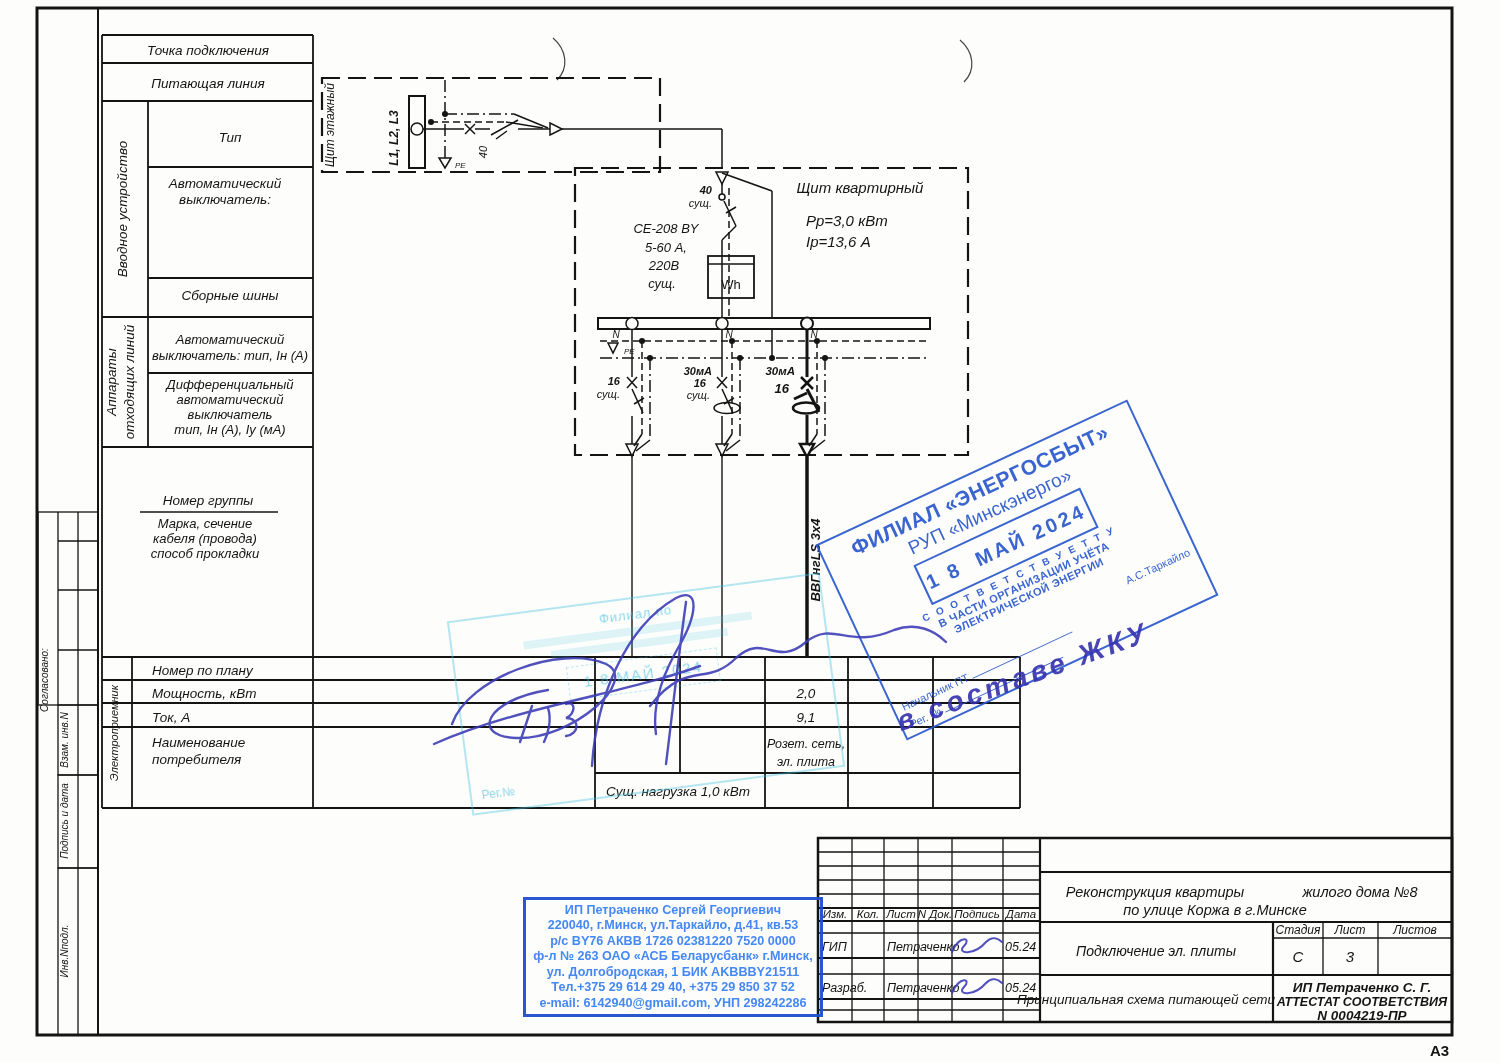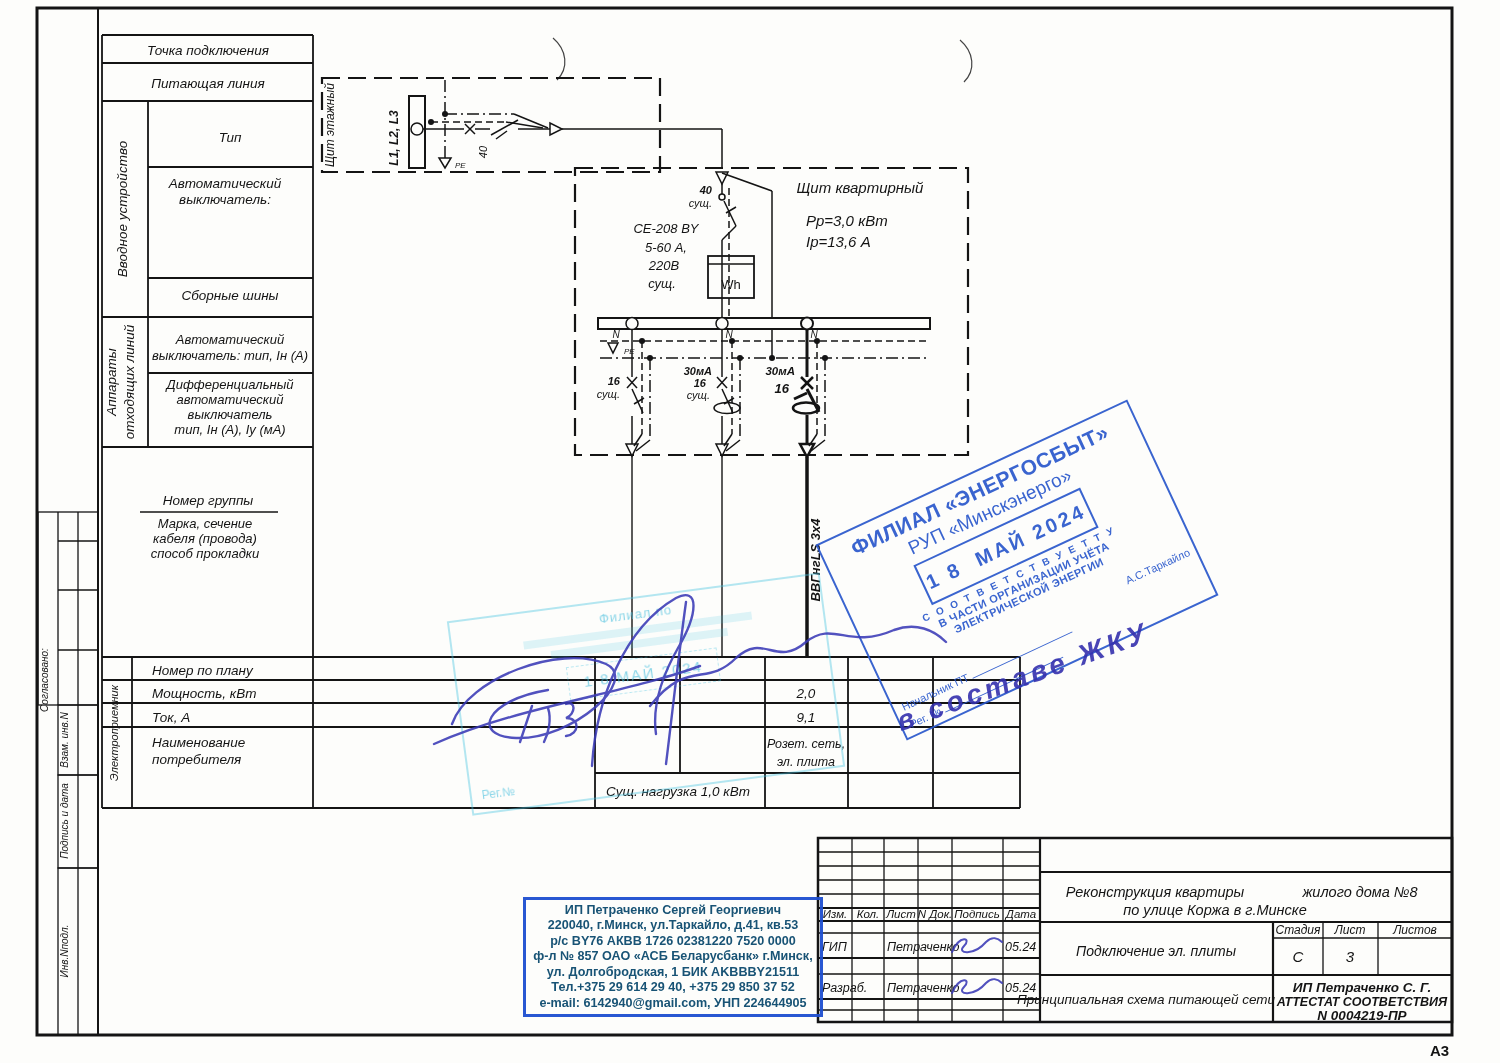--- a/index.html
+++ b/index.html
@@ -26,21 +26,21 @@
   .cstamp{position:absolute;left:458px;top:596px;width:372px;height:192px;
     border:2px solid rgba(70,195,225,.65);transform:rotate(-7.5deg);color:#45bedd;
     opacity:.62;text-align:center;filter:blur(.4px);}
   .cs-l1{margin-top:8px;font-size:13px;letter-spacing:1px;}
   .cs-bar{width:62%;height:8px;margin:5px auto;background:rgba(70,195,225,.28);}
   .cs-date{width:150px;height:32px;margin:10px auto 0 auto;border:1.5px dashed rgba(70,195,225,.6);
     line-height:32px;font-size:15px;letter-spacing:2px;}
   .cs-reg{position:absolute;left:10px;bottom:10px;font-size:12px;}
   
   .ipstamp{position:absolute;left:523px;top:897px;width:294px;height:114px;
-    border:3px solid #1e4fd0;color:#0c4a6e;text-align:center;opacity:.95;
+    border:3px solid #1e4fd0;color:#3b82f6;text-align:center;opacity:.95;
     display:flex;flex-direction:column;justify-content:center;}
   .ipstamp div{font-size:12.6px;font-weight:bold;line-height:15.4px;white-space:nowrap;}
   
   .hand{position:absolute;left:888px;top:652px;width:320px;transform:rotate(-20deg);
     color:#3531ae;font-size:28px;font-style:italic;font-weight:bold;letter-spacing:4px;
     white-space:pre;opacity:.9;}
 </style>
 </head>
 <body>
 
@@ -364,19 +364,19 @@
     <path d="M686,602 C678,660 672,716 666,764"></path>
     <path stroke-width="2" d="M952,952 C960,934 972,938 964,946 C956,954 974,956 986,942 C992,936 998,938 1002,942"></path>
     <path stroke-width="2" d="M952,993 C960,975 972,979 964,987 C956,995 974,997 986,983 C992,977 998,979 1002,983"></path>
   </g>
 </svg>
 
 <div class="ipstamp">
   <div>ИП Петраченко Сергей Георгиевич</div>
   <div>220040, г.Минск, ул.Таркайло, д.41, кв.53</div>
   <div>р/с BY76 АКВВ 1726 02381220 7520 0000</div>
-  <div>ф-л № 857 ОАО «АСБ Беларусбанк» г.Минск,</div>
+  <div>ф-л № 263 ОАО «АСБ Беларусбанк» г.Минск,</div>
   <div>ул. Долгобродская, 1  БИК AKBBBY21511</div>
   <div>Тел.+375 29 614 29 40, +375 29 850 37 52</div>
-  <div>e-mail: 6142940@gmail.com, УНП 224644905</div>
+  <div>e-mail: 6142940@gmail.com, УНП 298242286</div>
 </div>
 
 </div>
 
 </body></html>

